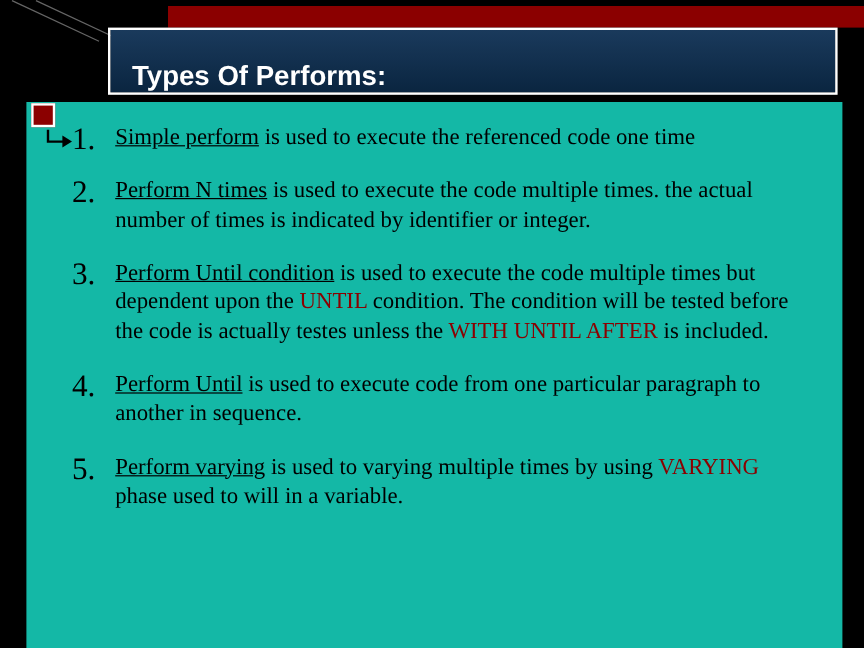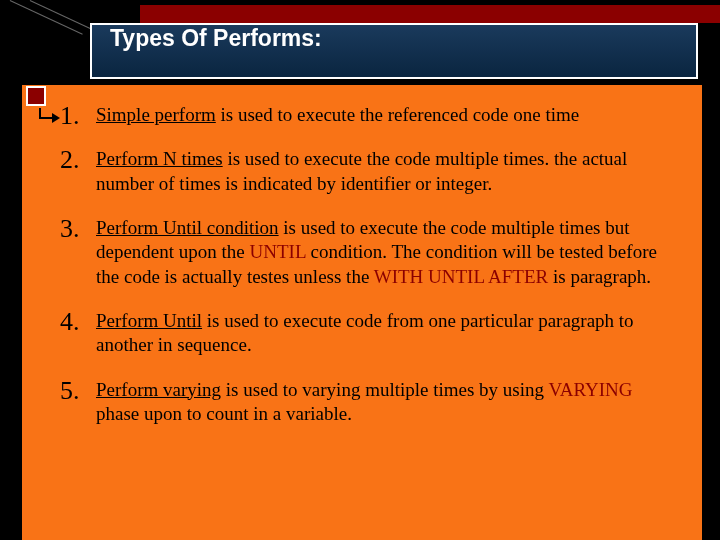--- a/index.html
+++ b/index.html
@@ -40,21 +40,21 @@
   .diag-lines::after  { top: 0; left: 30px; transform: rotate(25deg); }
   .title-box {
     position: absolute;
     top: 23px;
     left: 90px;
     right: 22px;
     height: 56px;
     background: linear-gradient(to bottom, #1a3a5c 0%, #0a2540 100%);
     border: 2px solid #fff;
     display: flex;
-    align-items: flex-start;
+    align-items: flex-end;
     padding-left: 18px;
   }
   .title-text {
     font-family: Verdana, Geneva, sans-serif;
     font-weight: bold;
     font-size: 23px;
     color: #fff;
   }
   .bullet-square {
     position: absolute;
@@ -71,21 +71,21 @@
     left: 38px;
     width: 24px;
     height: 18px;
   }
   .content-area {
     position: absolute;
     top: 85px;
     left: 22px;
     right: 18px;
     bottom: 0;
-    background: #f97316;
+    background: #14b8a6;
     padding: 18px 22px 0 38px;
   }
   ol.perform-list {
     list-style: none;
     counter-reset: item;
   }
   ol.perform-list > li {
     counter-increment: item;
     position: relative;
     padding-left: 36px;
@@ -117,27 +117,27 @@
 
 <div class="content-area">
   <ol class="perform-list">
     <li>
       <span class="u">Simple perform</span><span> is used to execute the referenced code one time</span>
     </li>
     <li>
       <span class="u">Perform N times</span><span> is used to execute the code multiple times. the actual number of times is indicated by identifier or integer.</span>
     </li>
     <li>
-      <span class="u">Perform Until condition</span><span> is used to execute the code multiple times but dependent upon the </span><span class="kw">UNTIL</span><span> condition. The condition will be tested before the code is actually testes unless the </span><span class="kw">WITH UNTIL AFTER</span><span> is paragraph.</span>
+      <span class="u">Perform Until condition</span><span> is used to execute the code multiple times but dependent upon the </span><span class="kw">UNTIL</span><span> condition. The condition will be tested before the code is actually testes unless the </span><span class="kw">WITH UNTIL AFTER</span><span> is included.</span>
     </li>
     <li>
       <span class="u">Perform Until</span><span> is used to execute code from one particular paragraph to another in sequence.</span>
     </li>
     <li>
-      <span class="u">Perform varying</span><span> is used to varying multiple times by using </span><span class="kw">VARYING</span><span> phase upon to count in a variable.</span>
+      <span class="u">Perform varying</span><span> is used to varying multiple times by using </span><span class="kw">VARYING</span><span> phase used to will in a variable.</span>
     </li>
   </ol>
 </div>
 
 <div class="bullet-square"></div>
 <svg class="arrow-indent" viewBox="0 0 24 18">
   <path d="M2 0 L2 10 L16 10" stroke="#000" stroke-width="2" fill="none"></path>
   <path d="M14 5 L22 10 L14 15 Z" fill="#000"></path>
 </svg>
 

